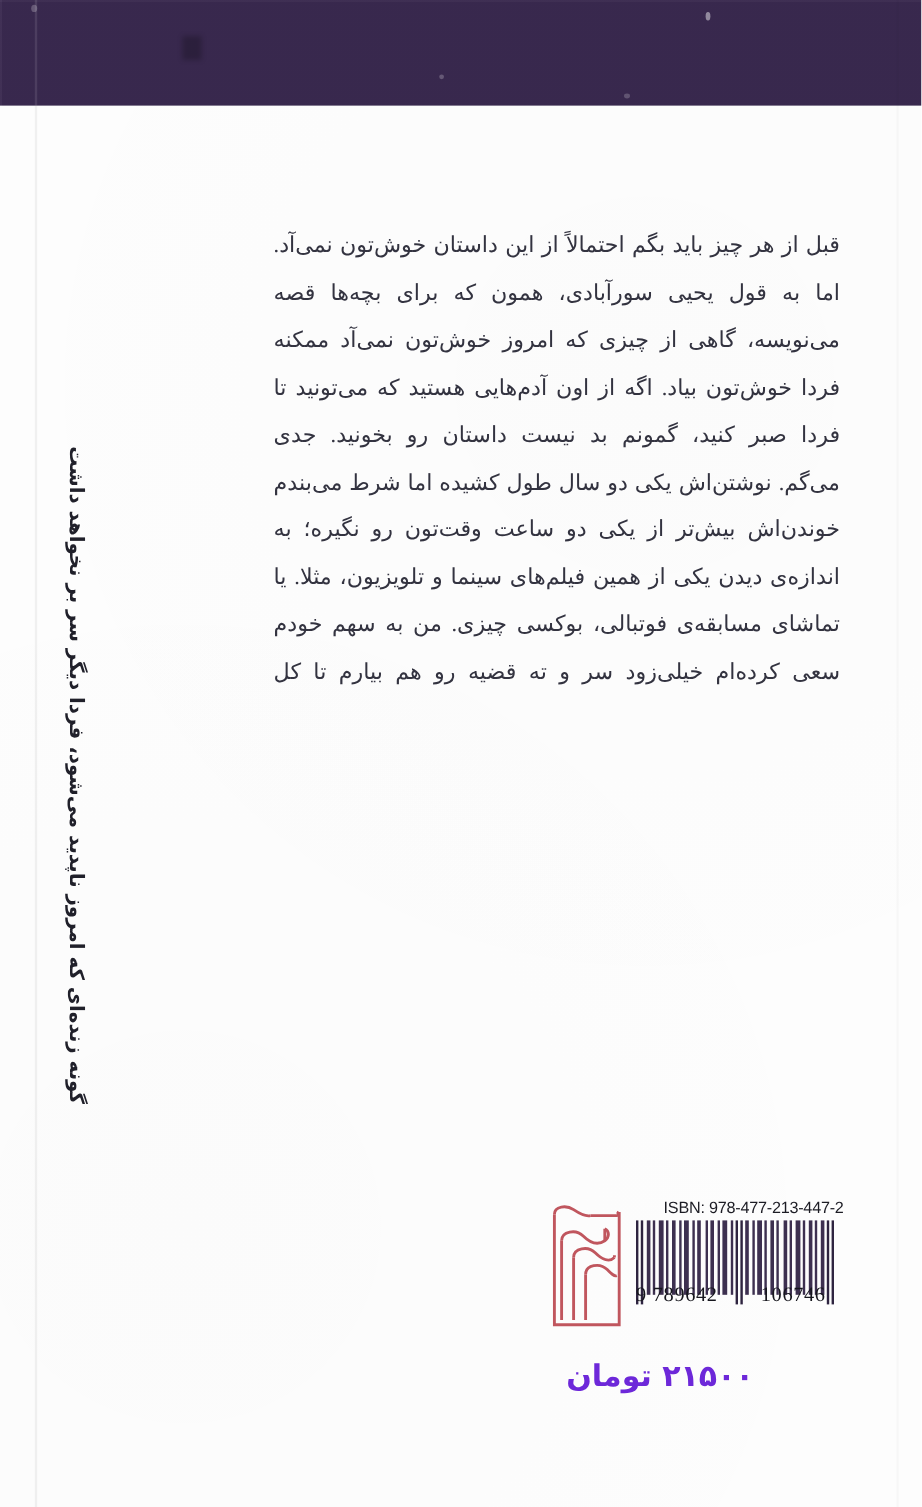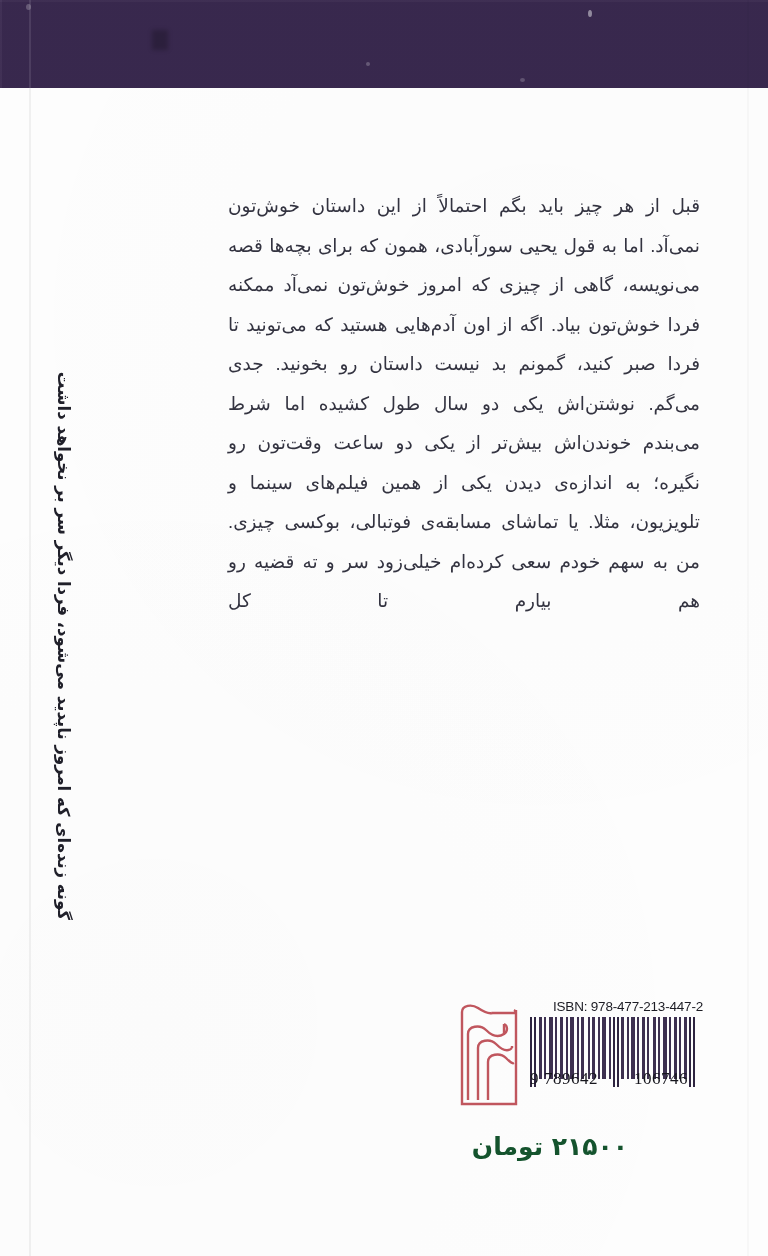--- a/index.html
+++ b/index.html
@@ -81,21 +81,21 @@
 
   
   #blurb {
     position: absolute;
     right: 68px;
     top: 186px;
     width: 472px;
     direction: rtl;
     text-align: justify;
     text-align-last: justify;
-    font-family: Liberation Sans, sans-serif;
+    font-family: Liberation Serif, serif;
     font-size: 18.5px;
     line-height: 39.5px;
     color: #333340;
     word-spacing: 1px;
   }
   #blurb p {
     margin: 0;
   }
   #blurb .last-line {
     text-align-last: right;
@@ -171,21 +171,21 @@
   #price {
     position: absolute;
     right: 68px;
     top: 1132px;
     width: 300px;
     direction: rtl;
     text-align: center;
     font-family: "DejaVu Sans", "Liberation Sans", sans-serif;
     font-size: 25px;
     font-weight: 700;
-    color: #14532d;
+    color: #6d28d9;
   }
 
   
   #paper-tint {
     position: absolute;
     left: 0; top: 88px;
     width: 768px; height: 1168px;
     pointer-events: none;
     background:
       radial-gradient(circle at 70% 20%, rgba(0,0,0,0.008), rgba(0,0,0,0) 60%),

